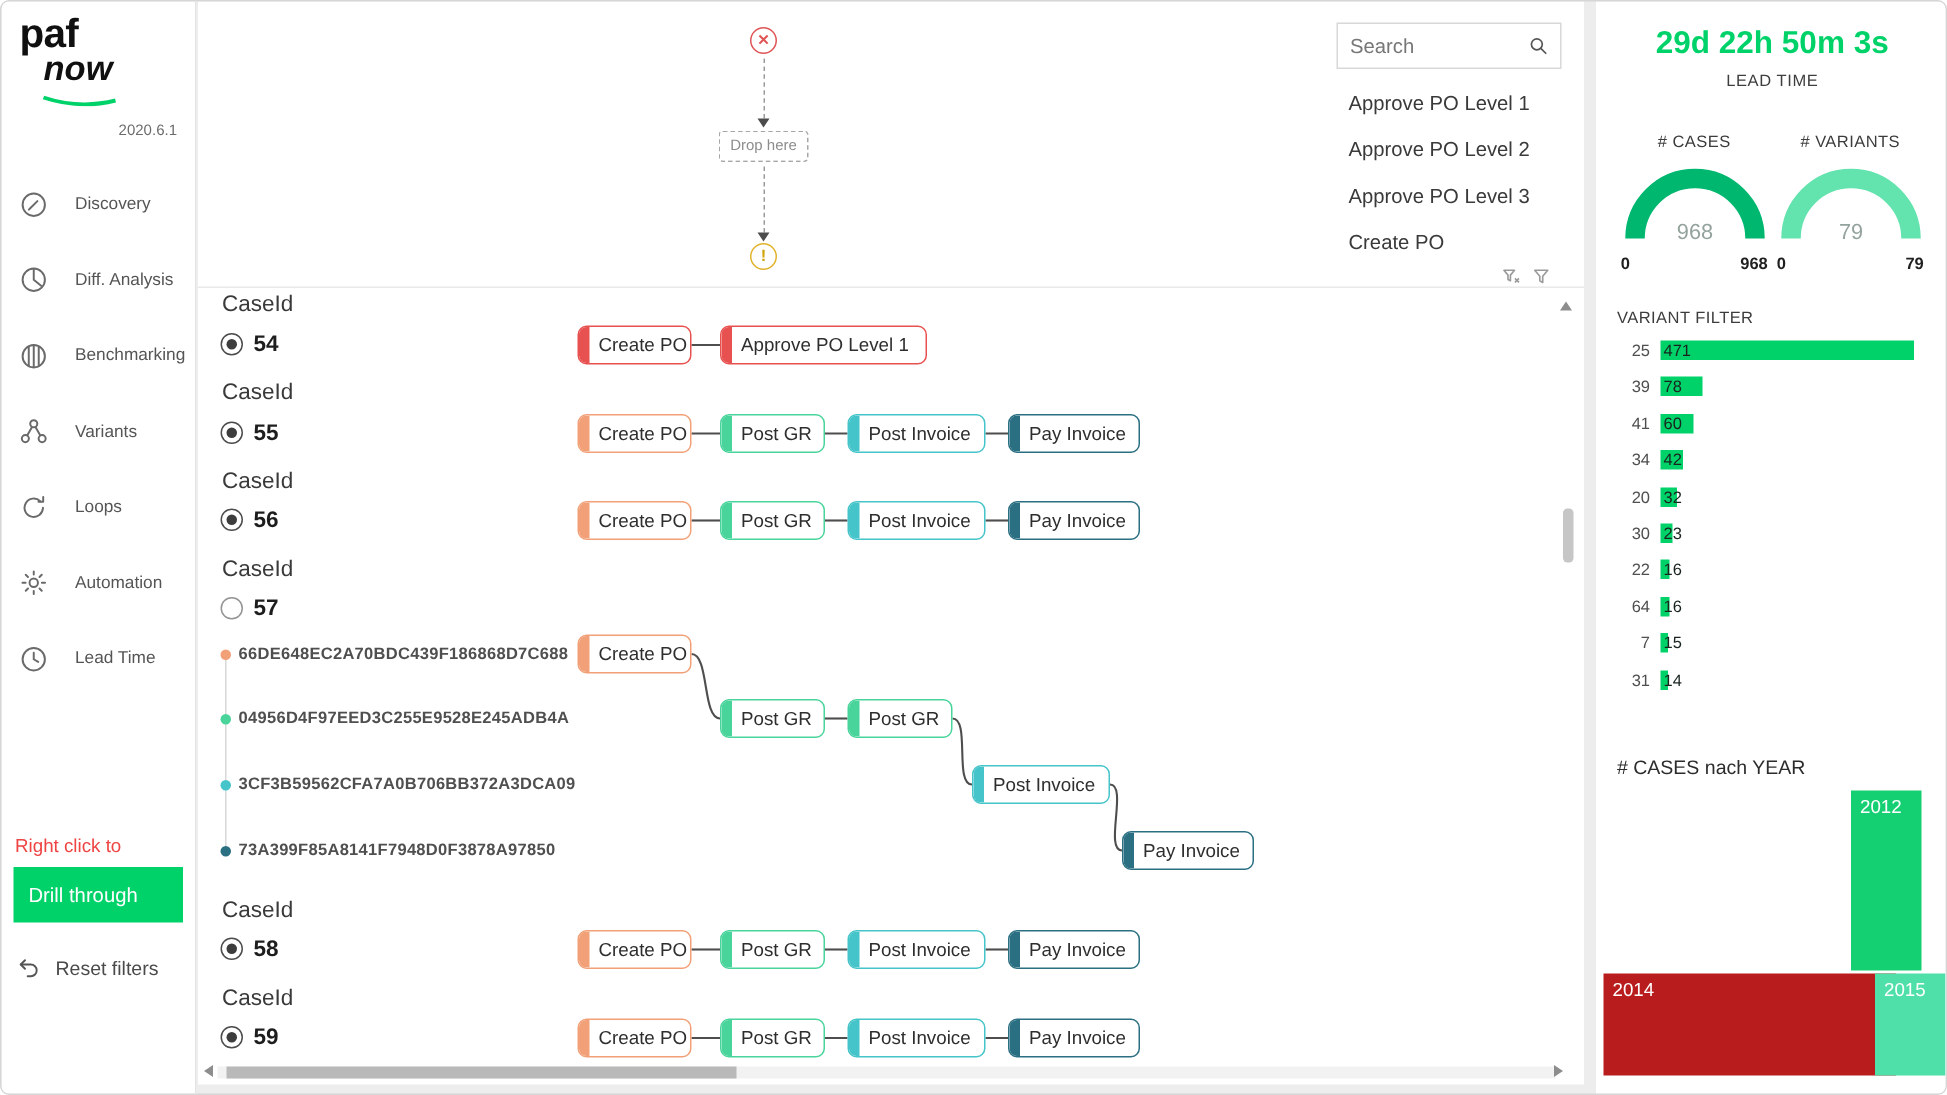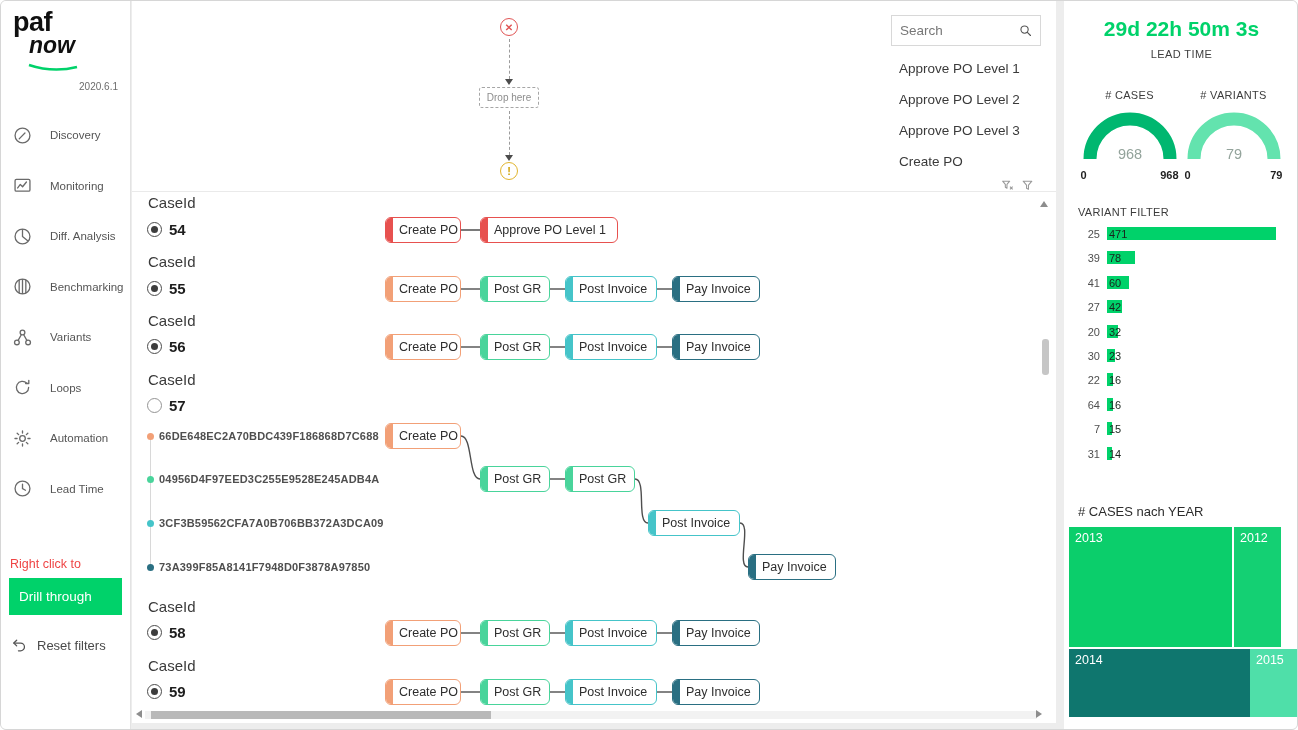--- a/index.html
+++ b/index.html
@@ -102,29 +102,20 @@
     </div>
     <nav id="sidebar-items">
         <div class="side-item">
           <div class="side-ic">
             <svg viewBox="0 0 24 24" fill="none" stroke="currentColor" stroke-width="1.5" stroke-linecap="round">
               <circle cx="12" cy="12" r="8.5"></circle>
               <path d="M9.3 14.7L14.8 9.2M9.3 14.7l-1 1"></path>
             </svg>
           </div>
           <div class="side-label">Discovery</div>
-        </div>
-        <div class="side-item">
-          <div class="side-ic">
-            <svg viewBox="0 0 24 24" fill="none" stroke="currentColor" stroke-width="1.5" stroke-linecap="round" stroke-linejoin="round">
-              <rect x="3.5" y="5" width="17" height="13.5" rx="1.5"></rect>
-              <path d="M6.5 14.8l3-4 2.6 2.6 4.4-5.4"></path>
-            </svg>
-          </div>
-          <div class="side-label">Monitoring</div>
         </div>
         <div class="side-item">
           <div class="side-ic">
             <svg viewBox="0 0 24 24" fill="none" stroke="currentColor" stroke-width="1.5" stroke-linecap="round">
               <circle cx="12" cy="12" r="8.5"></circle>
               <path d="M12 12V4.2M12 12l5.6 4.6"></path>
             </svg>
           </div>
           <div class="side-label">Diff. Analysis</div>
         </div>
@@ -411,21 +402,21 @@
           <div class="vf-num">39</div>
           <div class="vf-bar" style="width: 28px; background: rgb(0, 210, 106);"></div>
           <div class="vf-val">78</div>
         </div>
         <div class="vf-row">
           <div class="vf-num">41</div>
           <div class="vf-bar" style="width: 22px; background: rgb(0, 210, 106);"></div>
           <div class="vf-val">60</div>
         </div>
         <div class="vf-row">
-          <div class="vf-num">27</div>
+          <div class="vf-num">34</div>
           <div class="vf-bar" style="width: 15px; background: rgb(0, 210, 106);"></div>
           <div class="vf-val">42</div>
         </div>
         <div class="vf-row">
           <div class="vf-num">20</div>
           <div class="vf-bar" style="width: 11px; background: rgb(0, 210, 106);"></div>
           <div class="vf-val">32</div>
         </div>
         <div class="vf-row">
           <div class="vf-num">30</div>
@@ -448,20 +439,19 @@
           <div class="vf-val">15</div>
         </div>
         <div class="vf-row">
           <div class="vf-num">31</div>
           <div class="vf-bar" style="width: 5px; background: rgb(0, 210, 106);"></div>
           <div class="vf-val">14</div>
         </div>
       </div>
     <div id="tm-title"># CASES nach YEAR</div>
     <div id="treemap">
-        <div class="tm-cell" style="left: 0px; top: 0px; width: 163px; height: 120px; background: rgb(11, 206, 107);">2013</div>
         <div class="tm-cell" style="left: 165px; top: 0px; width: 47px; height: 120px; background: rgb(20, 208, 115);">2012</div>
-        <div class="tm-cell" style="left: 0px; top: 122px; width: 195px; height: 68px; background: #0f766e;">2014</div>
+        <div class="tm-cell" style="left: 0px; top: 122px; width: 195px; height: 68px; background: #b91c1c;">2014</div>
         <div class="tm-cell" style="left: 165px; top: 122px; width: 47px; height: 68px; background: rgb(79, 223, 169); margin-left: 16px;">2015</div>
       </div>
   </aside>
 
 </div>
 
 </body></html>

